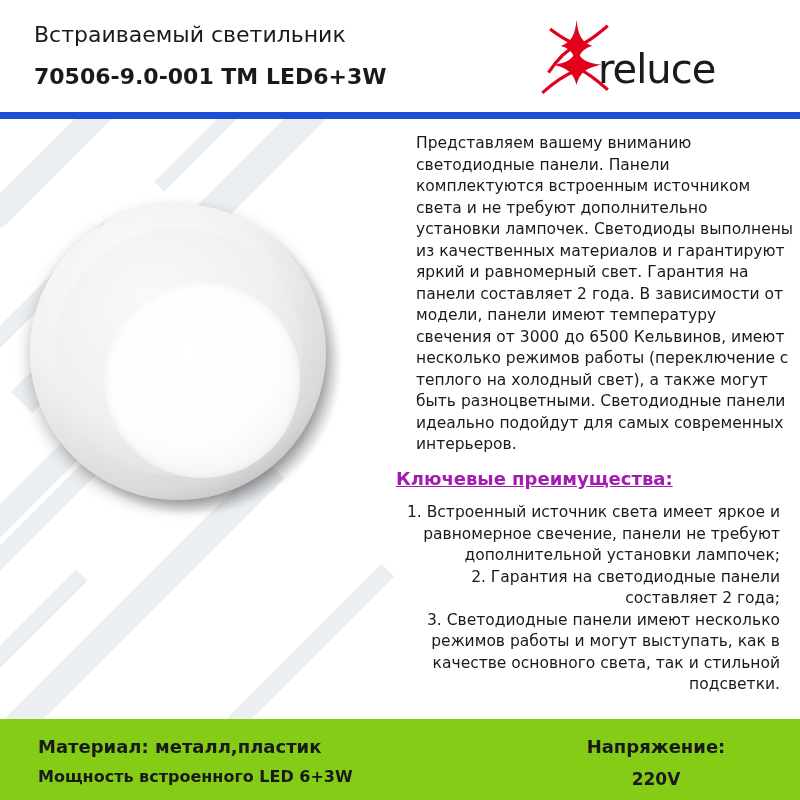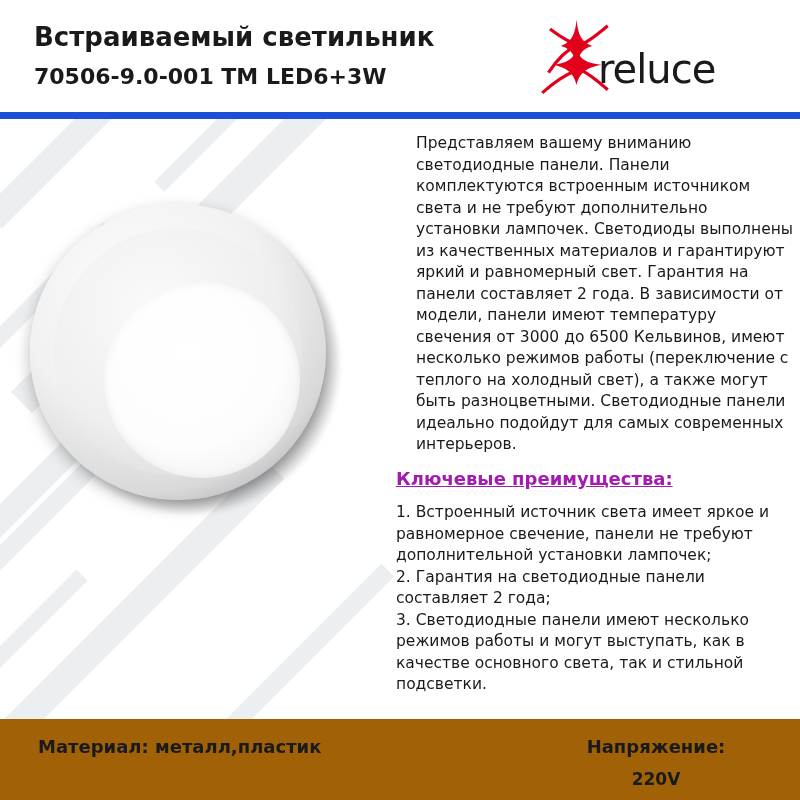--- a/index.html
+++ b/index.html
@@ -28,22 +28,22 @@
     top: 0;
     width: 800px;
     height: 112px;
     background: #ffffff;
     box-sizing: border-box;
   }
   .header-title {
     position: absolute;
     left: 34px;
     top: 22px;
-    font-size: 26px;
-    font-weight: bold;
+    font-size: 22px;
+    font-weight: normal;
     color: #1a1a1a;
     letter-spacing: 0px;
   }
   .header-subtitle {
     position: absolute;
     left: 34px;
     top: 64px;
     font-size: 22px;
     font-weight: bold;
     color: #1a1a1a;
@@ -172,30 +172,31 @@
     position: absolute;
     left: 396px;
     top: 502px;
     width: 384px;
     font-size: 15.5px;
     line-height: 21.5px;
     color: #1a1a1a;
   }
   .adv-item {
     white-space: pre-line;
+    text-align: right;
   }
 
   
   .footer {
     position: absolute;
     left: 0;
     top: 719px;
     width: 800px;
     height: 81px;
-    background: #a16207;
+    background: #84cc16;
   }
   .footer-left {
     position: absolute;
     left: 38px;
     top: 17px;
     width: 480px;
   }
   .footer-left .line1 {
     font-size: 18px;
     font-weight: bold;
@@ -277,20 +278,21 @@
   <div class="adv-title">Ключевые преимущества:</div>
   <div class="adv-list">
     <div class="adv-item">1. Встроенный источник света имеет яркое и равномерное свечение, панели не требуют дополнительной установки лампочек;</div>
     <div class="adv-item">2. Гарантия на светодиодные панели составляет 2 года;</div>
     <div class="adv-item">3. Светодиодные панели имеют несколько режимов работы и могут выступать, как в качестве основного света, так и стильной подсветки.</div>
   </div>
 
   <div class="footer">
     <div class="footer-left">
       <div class="line1">Материал: металл,пластик</div>
+      <div class="line2">Мощность встроенного LED 6+3W</div>
     </div>
     <div class="footer-right">
       <div class="label">Напряжение:</div>
       <div class="value">220V</div>
     </div>
   </div>
 
 </div>
 
 </body></html>

